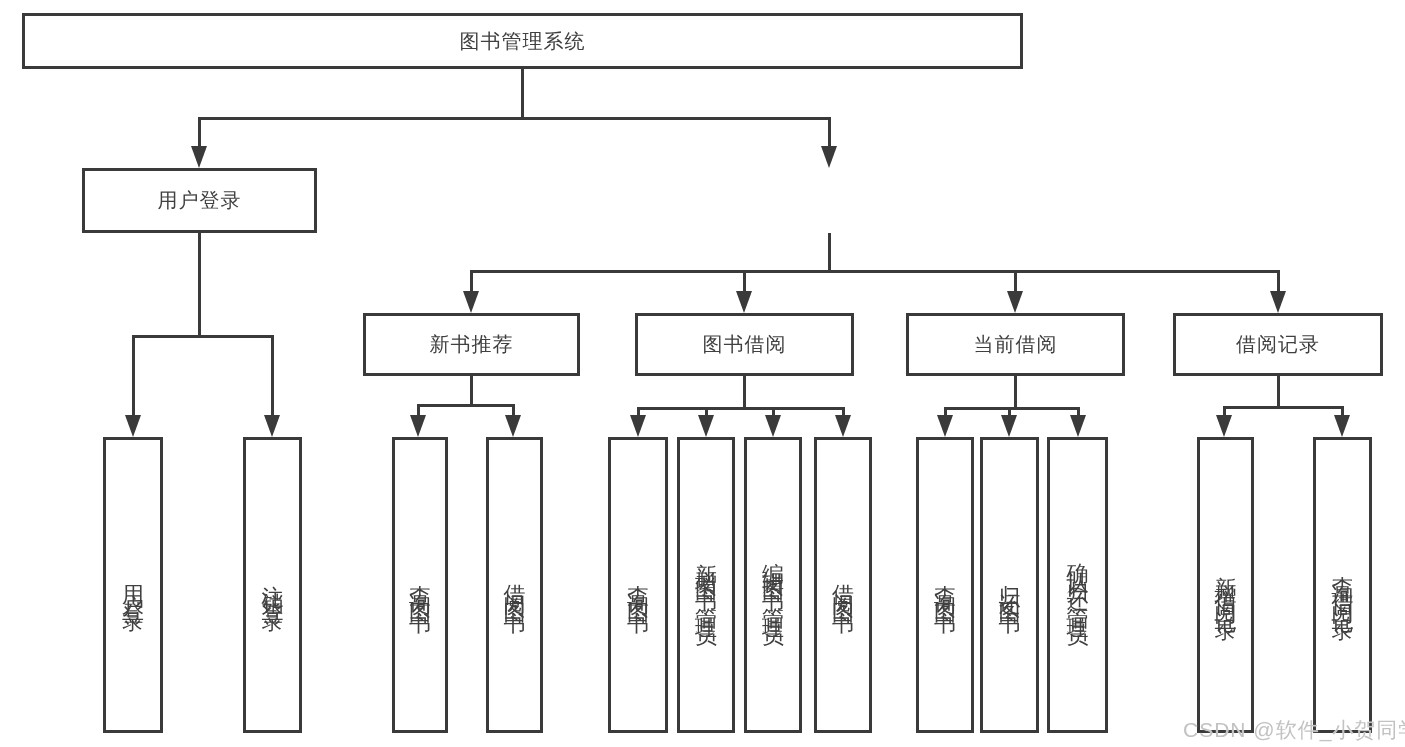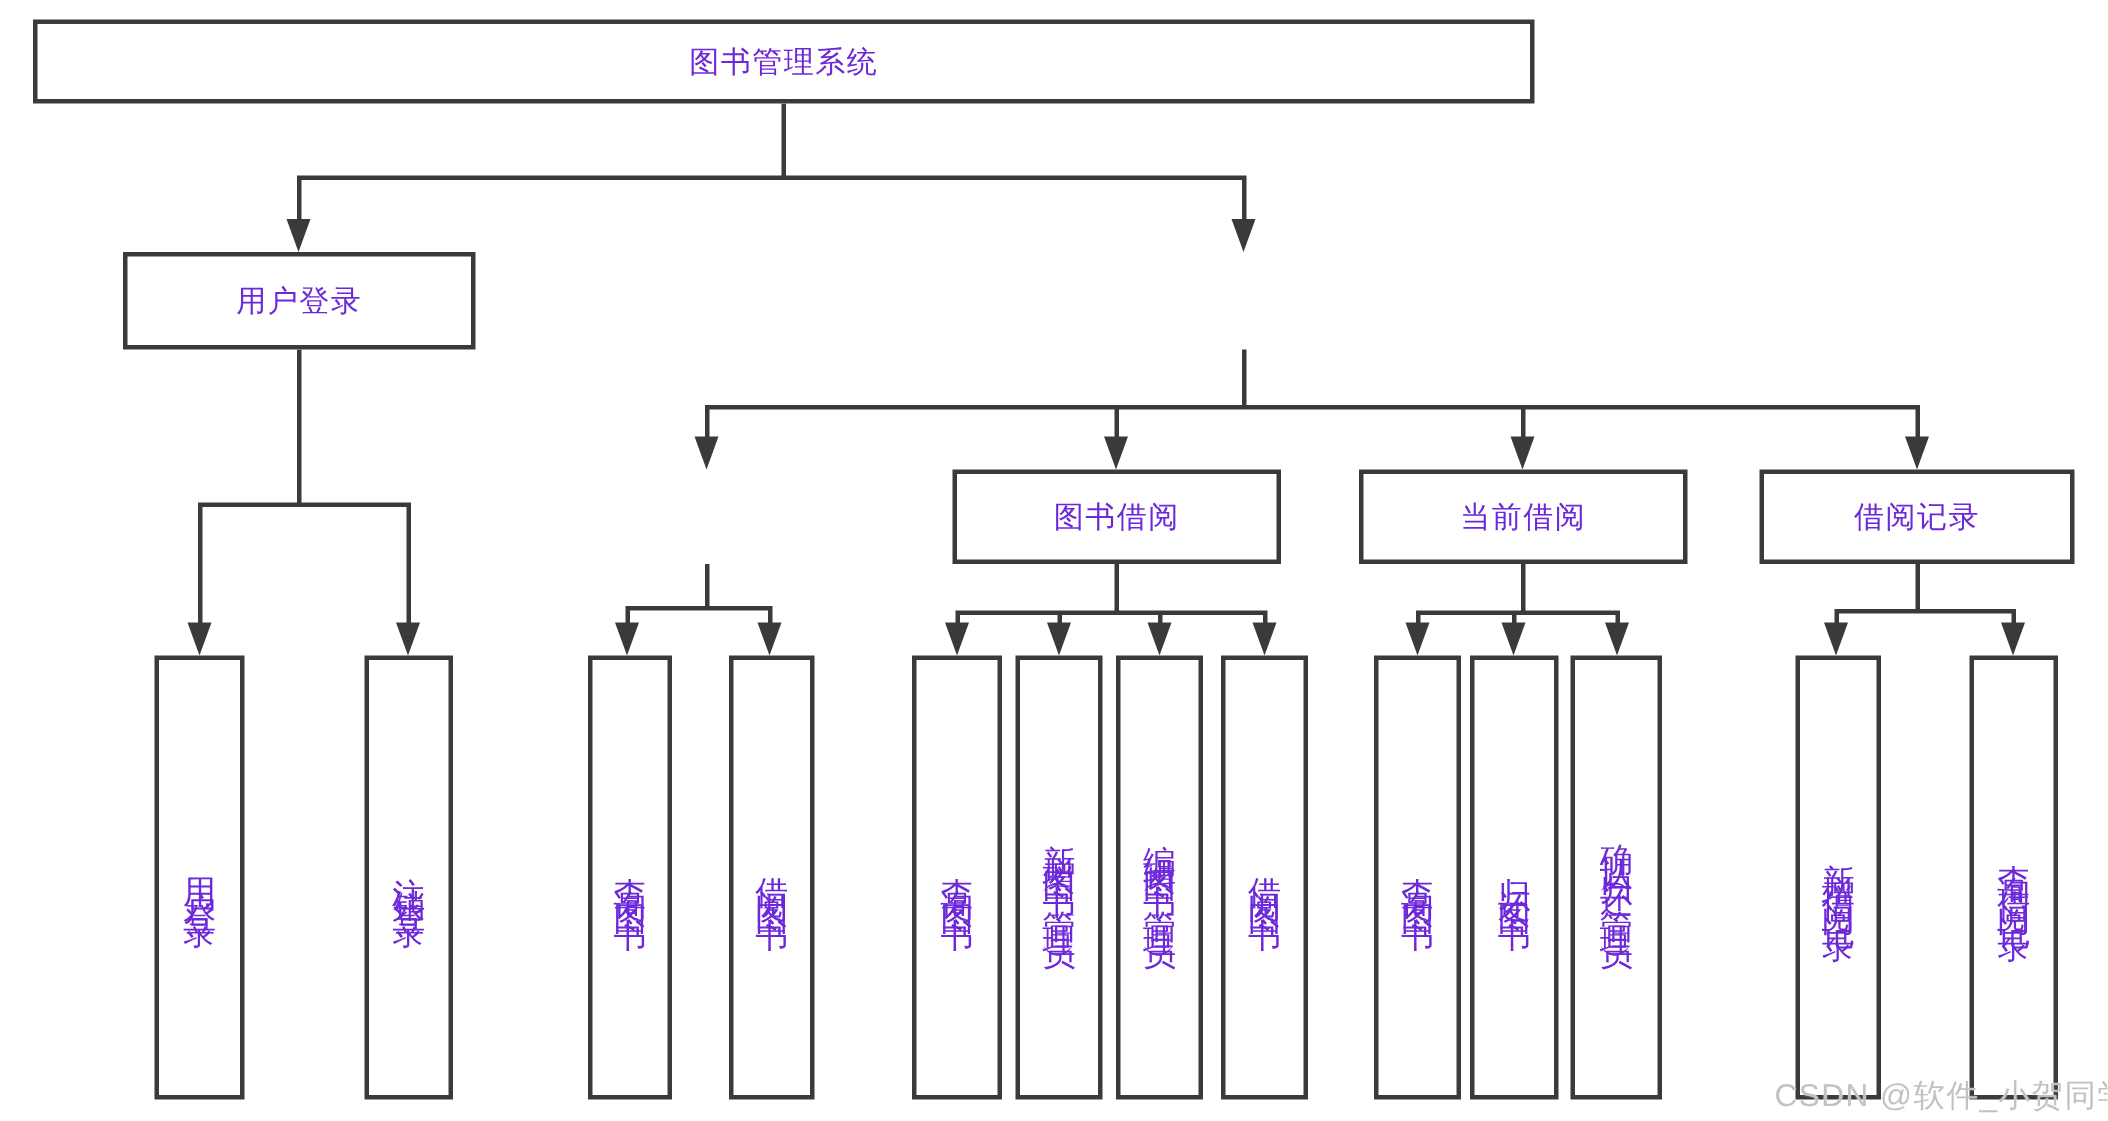--- a/index.html
+++ b/index.html
@@ -24,21 +24,21 @@
     height: 747px;
   }
   .box {
     position: absolute;
     background: #ffffff;
     border: 3px solid #3a3a3a;
     box-sizing: border-box;
     display: flex;
     align-items: center;
     justify-content: center;
-    color: #6d28d9;
+    color: #404040;
   }
   .hlabel {
     font-size: 20px;
     letter-spacing: 1px;
     white-space: nowrap;
   }
   .vbox span {
     writing-mode: vertical-rl;
     text-orientation: mixed;
     font-size: 22px;
@@ -97,20 +97,23 @@
   </svg>
 
   <div class="box" style="left:22px;top:13px;width:1001px;height:56px">
     <span class="hlabel">图书管理系统</span>
   </div>
 
   <div class="box" style="left:82px;top:168px;width:235px;height:65px">
     <span class="hlabel">用户登录</span>
   </div>
 
+  <div class="box" style="left:363px;top:313px;width:217px;height:63px">
+    <span class="hlabel">新书推荐</span>
+  </div>
   <div class="box" style="left:906px;top:313px;width:219px;height:63px">
     <span class="hlabel">当前借阅</span>
   </div>
   <div class="box" style="left:635px;top:313px;width:219px;height:63px">
     <span class="hlabel">图书借阅</span>
   </div>
   <div class="box" style="left:1173px;top:313px;width:210px;height:63px">
     <span class="hlabel">借阅记录</span>
   </div>
 

